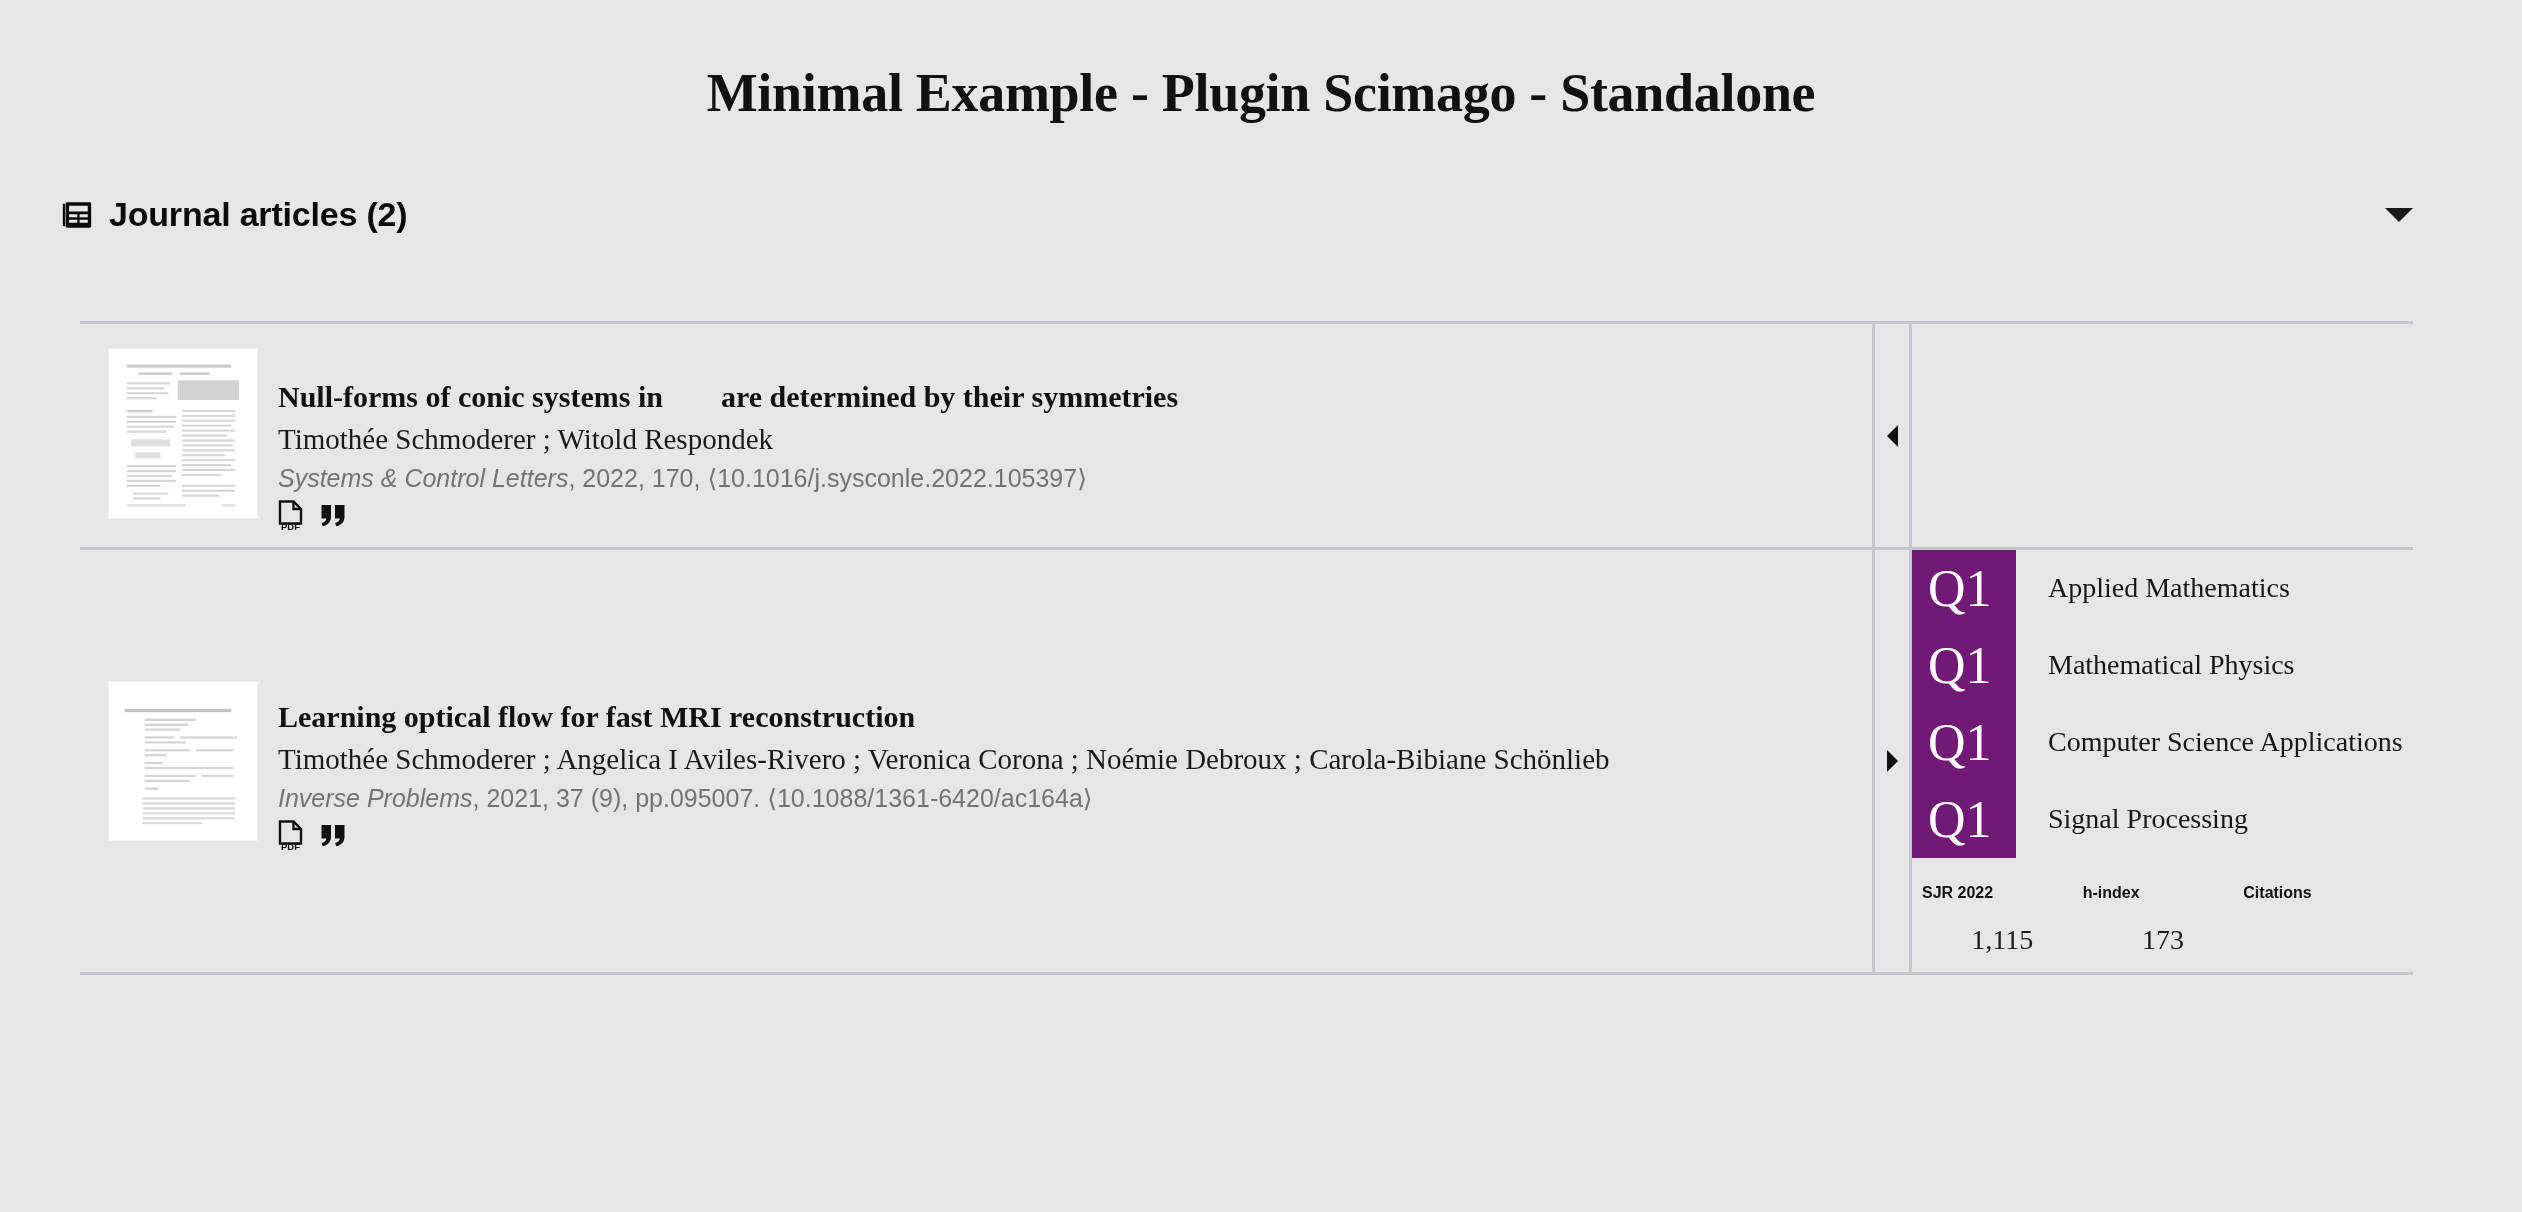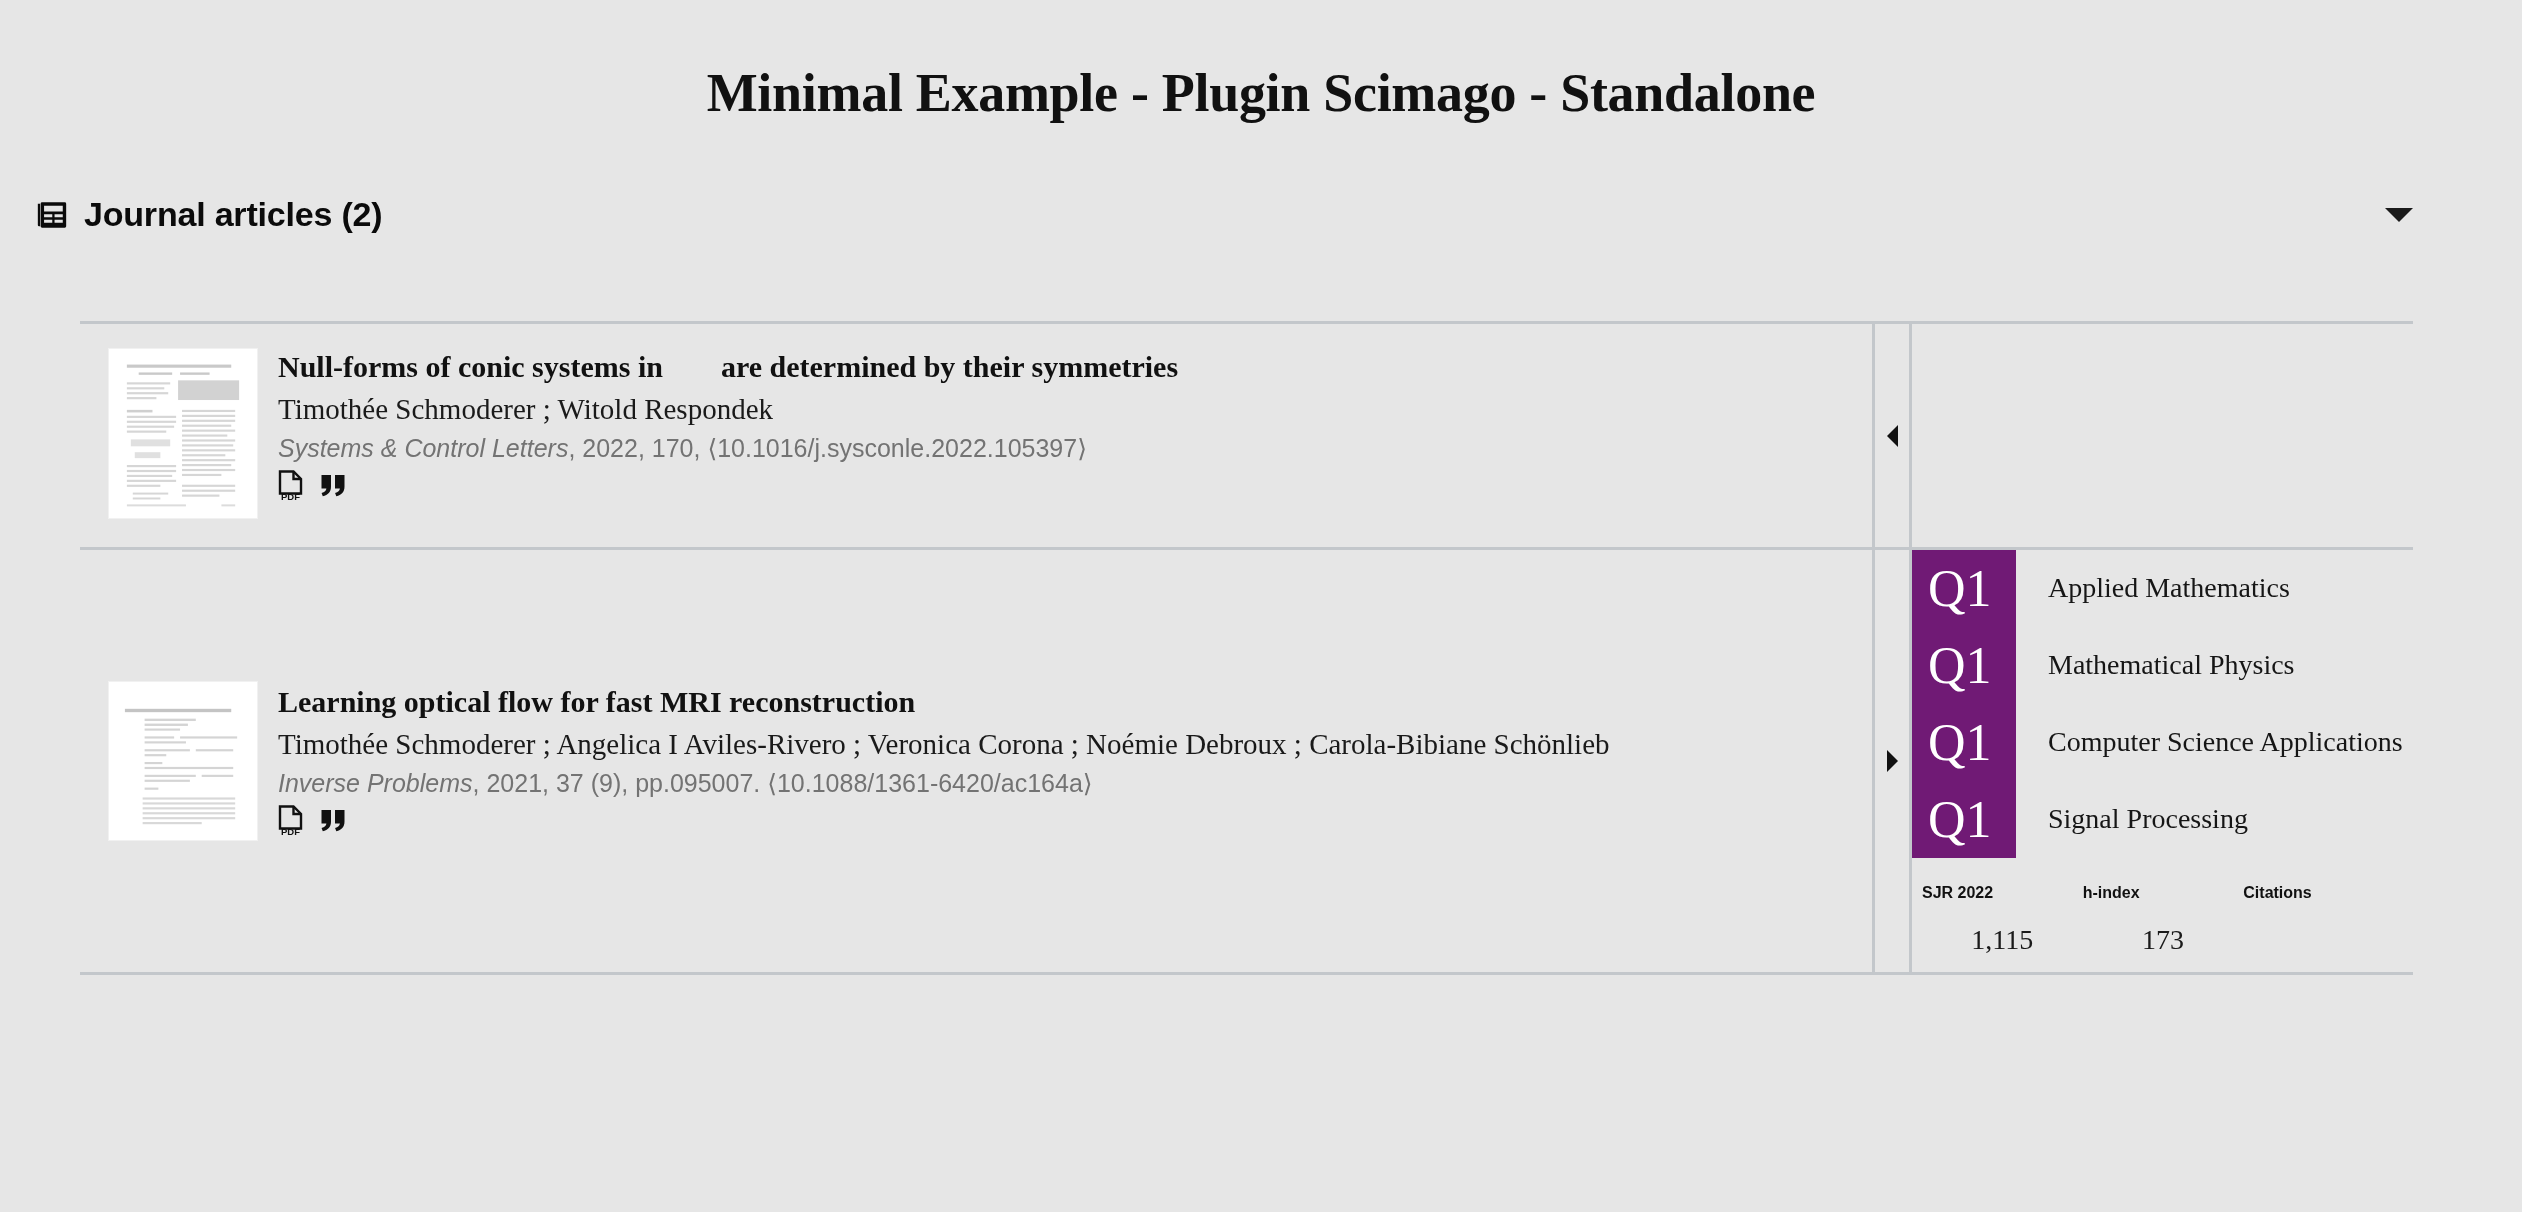--- a/index.html
+++ b/index.html
@@ -30,23 +30,23 @@
     color: #111;
     padding-top: 28px;
     line-height: 1.1;
   }
 
   
   .section-header {
     display: flex;
     align-items: center;
     margin-top: 69px;
+    padding-left: 60px;
     padding-right: 105px;
     height: 44px;
-    margin-left: 35px;
   }
   .section-header .news-icon {
     width: 34px;
     height: 34px;
     flex: 0 0 34px;
     margin-right: 15px;
     display: block;
   }
   .section-title {
     font-family: "Liberation Sans", "DejaVu Sans", sans-serif;
@@ -134,20 +134,21 @@
   }
   .thumb.tall { height: 171px; }
   .thumb.short { height: 160px; }
   .thumb svg { display: block; width: 100%; height: 100%; }
 
   
   .bib {
     flex: 1 1 auto;
     padding-top: 26px;
     padding-right: 24px;
+    margin-top: 30px;
   }
   .row-2 .bib { padding-top: 0; }
   .art-title {
     font-family: "Liberation Serif", "DejaVu Serif", serif;
     font-weight: bold;
     font-size: 30px;
     color: #111;
     line-height: 1.16;
     margin: 0 0 7px 0;
   }

